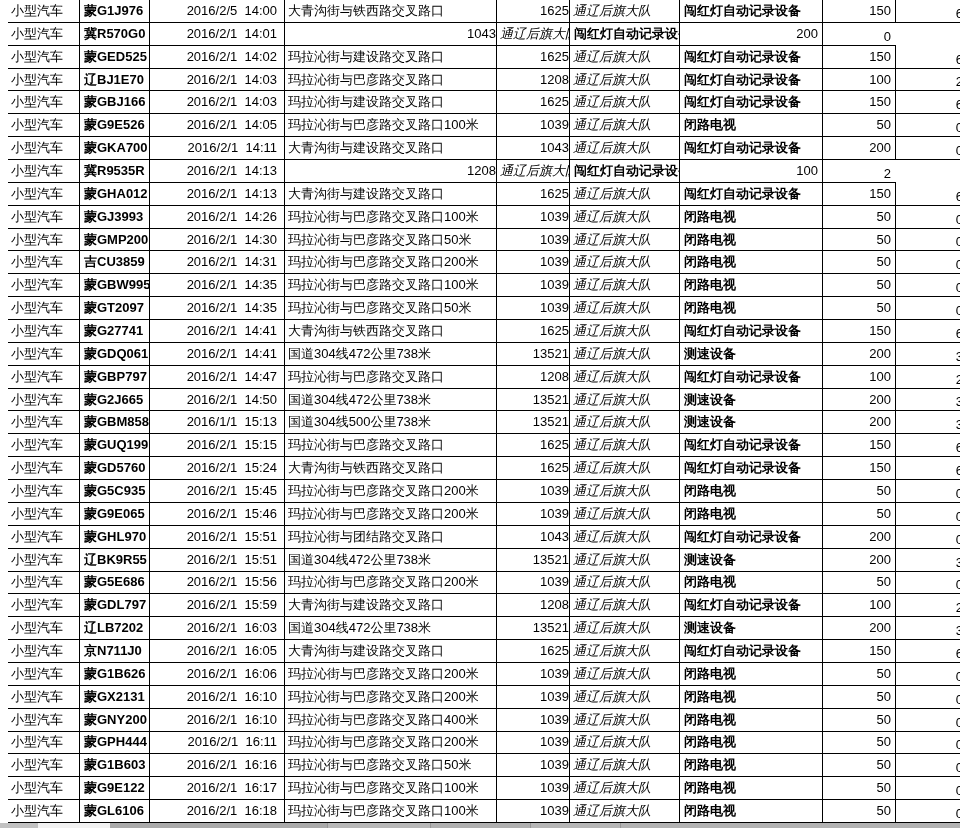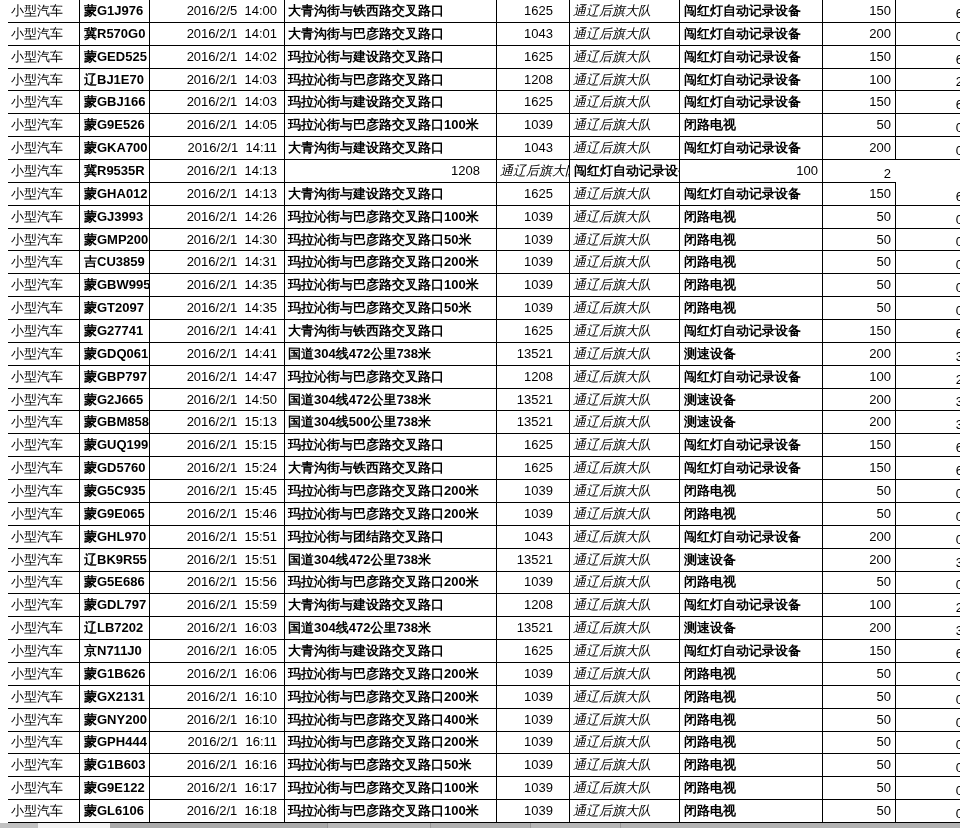--- a/index.html
+++ b/index.html
@@ -27,22 +27,22 @@
     align-items: center;
     overflow: hidden;
     white-space: pre;
   }
   .cell.col8 { border-right: none; }
 
   
   .col0 { padding-left: 3px; justify-content: flex-start; }
   .col1 { padding-left: 4px; justify-content: flex-start; font-weight: bold; }
   .col2 { padding-right: 7px; justify-content: flex-end; }
-  .col3 { padding-left: 3px; justify-content: flex-start; font-weight: bold; }
-  .col4 { padding-right: 16px; justify-content: flex-end; }
+  .col3 { padding-left: 3px; justify-content: flex-start; }
+  .col4 { padding-right: 0; justify-content: flex-end; }
   .col5 { padding-left: 3px; justify-content: flex-start; font-style: italic; }
   .col6 { padding-left: 4px; justify-content: flex-start; font-weight: bold; }
   .col7 { padding-right: 4px; justify-content: flex-end; }
   .col8 {
     padding-right: 5px;
     justify-content: flex-end;
     align-items: flex-end;       
     padding-bottom: 1px;
   }
 
@@ -73,21 +73,20 @@
       <div class="cell col4">1625</div>
       <div class="cell col5">通辽后旗大队</div>
       <div class="cell col6">闯红灯自动记录设备</div>
       <div class="cell col7">150</div>
       <div class="cell col8">6</div>
     </div>
     <div class="row">
       <div class="cell col0">小型汽车</div>
       <div class="cell col1">冀R570G0</div>
       <div class="cell col2">2016/2/1  14:01</div>
-      <div class="cell col3">大青沟街与巴彦路交叉路口</div>
       <div class="cell col4">1043</div>
       <div class="cell col5">通辽后旗大队</div>
       <div class="cell col6">闯红灯自动记录设备</div>
       <div class="cell col7">200</div>
       <div class="cell col8">0</div>
     </div>
     <div class="row">
       <div class="cell col0">小型汽车</div>
       <div class="cell col1">蒙GED525</div>
       <div class="cell col2">2016/2/1  14:02</div>
@@ -258,21 +257,21 @@
       <div class="cell col3">国道304线472公里738米</div>
       <div class="cell col4">13521</div>
       <div class="cell col5">通辽后旗大队</div>
       <div class="cell col6">测速设备</div>
       <div class="cell col7">200</div>
       <div class="cell col8">3</div>
     </div>
     <div class="row">
       <div class="cell col0">小型汽车</div>
       <div class="cell col1">蒙GBM858</div>
-      <div class="cell col2">2016/2/1  15:13</div>
+      <div class="cell col2">2016/1/1  15:13</div>
       <div class="cell col3">国道304线500公里738米</div>
       <div class="cell col4">13521</div>
       <div class="cell col5">通辽后旗大队</div>
       <div class="cell col6">测速设备</div>
       <div class="cell col7">200</div>
       <div class="cell col8">3</div>
     </div>
     <div class="row">
       <div class="cell col0">小型汽车</div>
       <div class="cell col1">蒙GUQ199</div>

